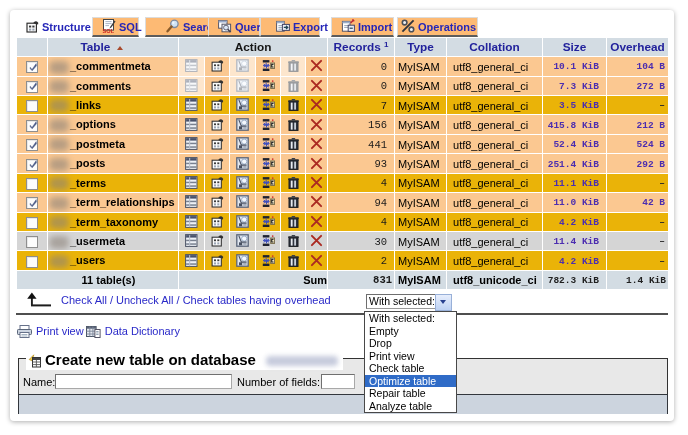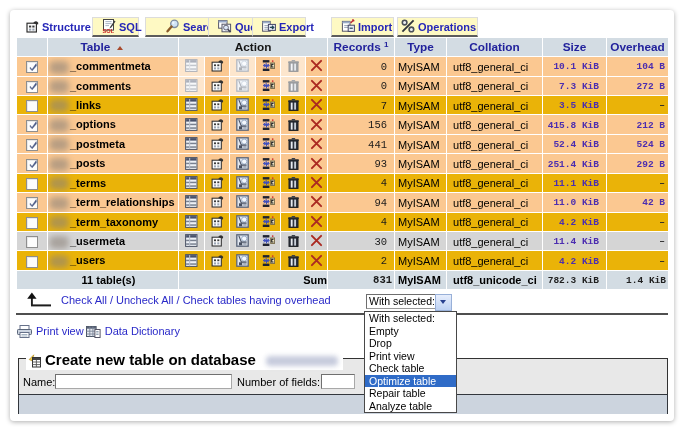--- a/index.html
+++ b/index.html
@@ -1,17 +1,17 @@
 <!DOCTYPE html>
 <html><head><meta charset="utf-8"><style>
 html,body{margin:0;padding:0;background:#fff;width:688px;height:435px;overflow:hidden;}
 body{font-family:"Liberation Sans",sans-serif;font-size:11px;color:#000;}
 #frame{position:absolute;left:10px;top:10px;width:664px;height:411px;background:#fff;border-radius:4px;box-shadow:0 1px 5px rgba(0,0,0,.32);}
 #tabs{position:absolute;left:0;top:6.5px;height:21px;width:580px;}
-.tab{position:absolute;top:0;height:16.9px;line-height:17px;padding-top:1px;background:#fef9c3;border:1px solid #dcdcdc;border-bottom:2px solid #5c5c5c;font-weight:bold;font-size:11px;color:#2526b8;text-align:left;white-space:nowrap;box-sizing:content-box;}
+.tab{position:absolute;top:0;height:16.9px;line-height:17px;padding-top:1px;background:#fdba74;border:1px solid #dcdcdc;border-bottom:2px solid #5c5c5c;font-weight:bold;font-size:11px;color:#2526b8;text-align:left;white-space:nowrap;box-sizing:content-box;}
 .tab.active{background:#fff;border-color:#fff;border-bottom-color:#fff;}
 .tab svg{vertical-align:-2px;margin-right:3px;}
 table.main{position:absolute;left:6px;top:27.5px;border-collapse:separate;border-spacing:1px 0;table-layout:fixed;width:652px;}
 table.main th,table.main td{padding:1px 0 0 0;font-size:11px;height:17.45px;overflow:hidden;white-space:nowrap;border-bottom:1px solid #fff;}
 table.main th{background:#d3dce3;color:#22229c;font-weight:bold;height:17.6px;font-size:11.8px;}
 .sup{font-size:8px;vertical-align:4px;}
 .sarr{display:inline-block;width:0;height:0;border:3.5px solid transparent;border-bottom:4.5px solid #a84a2c;vertical-align:1px;margin-left:3px;}
 table.main tr.sum td{background:#d3dce3;font-weight:bold;height:16.8px;}
 table.main tr.sum td.sz,table.main tr.sum td.ov{color:#1f1f1f;}
 table.main td.cb{text-align:center;}
@@ -74,21 +74,21 @@
           <circle cx="7.3" cy="3.7" r="1.2" fill="#eef6fe"></circle>
           <path d="M5.6 7.5 L1.5 12.3" stroke="#8a5a28" stroke-width="2.3" stroke-linecap="round"></path>
         </svg>Search</span>
       <span class="tab" style="left:198px;width:41px;padding-left:9px"><svg width="14" height="14" viewBox="0 0 14 14">
           <rect x="0.6" y="1.6" width="8.4" height="7.6" fill="#fff" stroke="#556"></rect>
           <rect x="0.6" y="1.6" width="8.4" height="1.9" fill="#96a8c8"></rect>
           <rect x="4" y="5.2" width="8.6" height="7.6" fill="#eef2f8" stroke="#556"></rect>
           <circle cx="8" cy="8.6" r="2.4" fill="#dce8f8" stroke="#667"></circle>
           <path d="M9.8 10.4 L12.4 13" stroke="#445" stroke-width="1.6"></path>
         </svg>Query</span>
-      <span class="tab" style="left:242px;width:43px;padding-left:9px"><svg width="14" height="14" viewBox="0 0 14 14">
+      <span class="tab" style="left:250px;width:43px;padding-left:15px"><svg width="14" height="14" viewBox="0 0 14 14">
           <rect x="0.6" y="2.4" width="7.6" height="9.8" fill="#fff" stroke="#556"></rect>
           <rect x="0.6" y="2.4" width="7.6" height="1.9" fill="#9aacc8"></rect>
           <path d="M2.4 6.6 h4 M2.4 8.4 h4 M2.4 10.2 h4" stroke="#9aa7b8" stroke-width="1"></path>
           <rect x="6.4" y="5.4" width="7" height="6" fill="#e8edf6" stroke="#446"></rect>
           <path d="M7.8 8.4 h3.4 M10 6.8 l1.7 1.6 -1.7 1.6" stroke="#245" stroke-width="1.3" fill="none"></path>
         </svg>Export</span>
       <span class="tab" style="left:321px;width:52px;padding-left:9px"><svg width="14" height="14" viewBox="0 0 14 14">
           <rect x="1.4" y="2.4" width="7.6" height="9.8" fill="#fff" stroke="#556"></rect>
           <rect x="1.4" y="2.4" width="7.6" height="1.9" fill="#9aacc8"></rect>
           <path d="M3.2 6.6 h4 M3.2 8.4 h4" stroke="#9aa7b8" stroke-width="1"></path>

